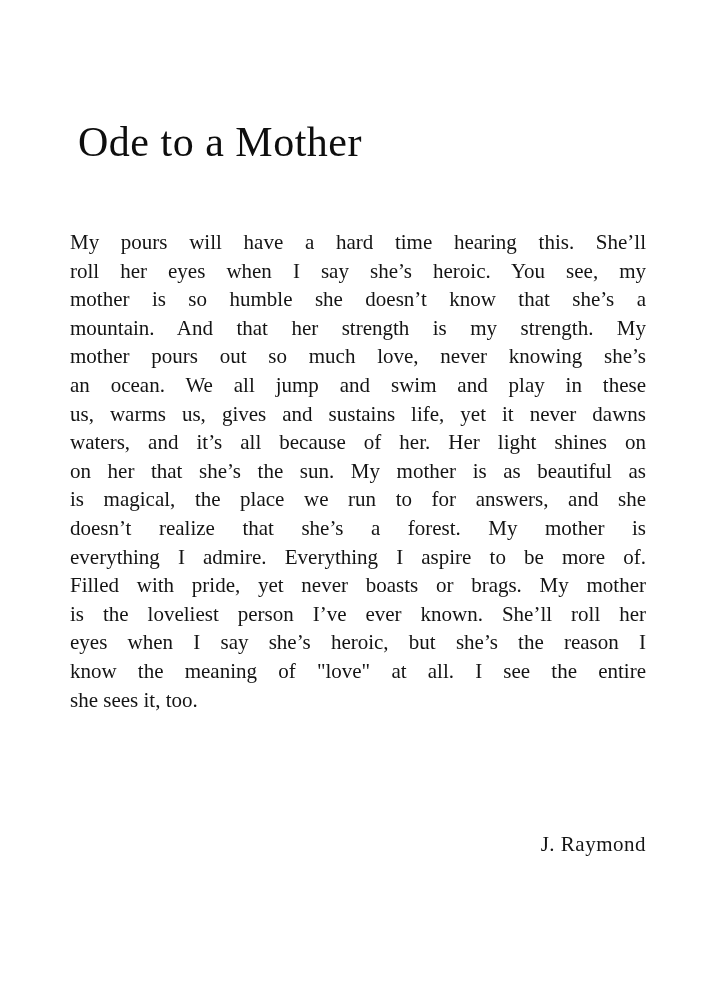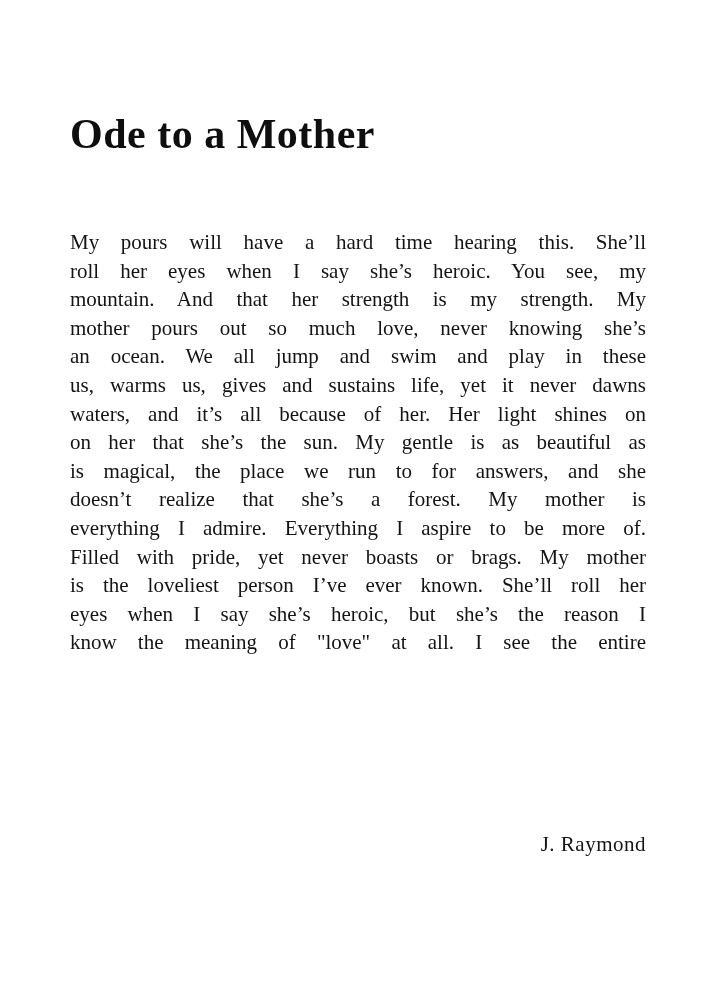--- a/index.html
+++ b/index.html
@@ -12,24 +12,24 @@
     height: 1000px;
     background: #ffffff;
     color: #111111;
     font-family: "Liberation Serif", serif;
     overflow: hidden;
   }
   .title {
     position: absolute;
     left: 70px;
     top: 110px;
-    margin: 0;
+    margin: 8px;
     width: 576px;
     font-size: 42px;
-    font-weight: 700;
+    font-weight: 400;
     line-height: 48px;
     letter-spacing: 0.5px;
     color: #0e0e0e;
   }
   .poem-body {
     position: absolute;
     left: 70px;
     top: 228px;
     width: 576px;
     font-size: 21px;
@@ -57,29 +57,31 @@
 </style>
 </head>
 <body>
 
 <div class="page">
   <h1 class="title">Ode to a Mother</h1>
 
   <div class="poem-body">
       <div class="poem-line">My pours will have a hard time hearing this. She’ll</div>
       <div class="poem-line">roll her eyes when I say she’s heroic. You see, my</div>
+      <div class="poem-line">mother is so humble she doesn’t know that she’s a</div>
       <div class="poem-line">mountain. And that her strength is my strength. My</div>
       <div class="poem-line">mother pours out so much love, never knowing she’s</div>
       <div class="poem-line">an ocean. We all jump and swim and play in these</div>
       <div class="poem-line">us, warms us, gives and sustains life, yet it never dawns</div>
       <div class="poem-line">waters, and it’s all because of her. Her light shines on</div>
-      <div class="poem-line">on her that she’s the sun. My gentle is as beautiful as</div>
+      <div class="poem-line">on her that she’s the sun. My mother is as beautiful as</div>
       <div class="poem-line">is magical, the place we run to for answers, and she</div>
       <div class="poem-line">doesn’t realize that she’s a forest. My mother is</div>
       <div class="poem-line">everything I admire. Everything I aspire to be more of.</div>
       <div class="poem-line">Filled with pride, yet never boasts or brags. My mother</div>
       <div class="poem-line">is the loveliest person I’ve ever known. She’ll roll her</div>
       <div class="poem-line">eyes when I say she’s heroic, but she’s the reason I</div>
       <div class="poem-line">know the meaning of "love" at all. I see the entire</div>
+      <div class="poem-line last">she sees it, too.</div>
     </div>
 
   <div class="signature">J. Raymond</div>
 </div>
 
 </body></html>

